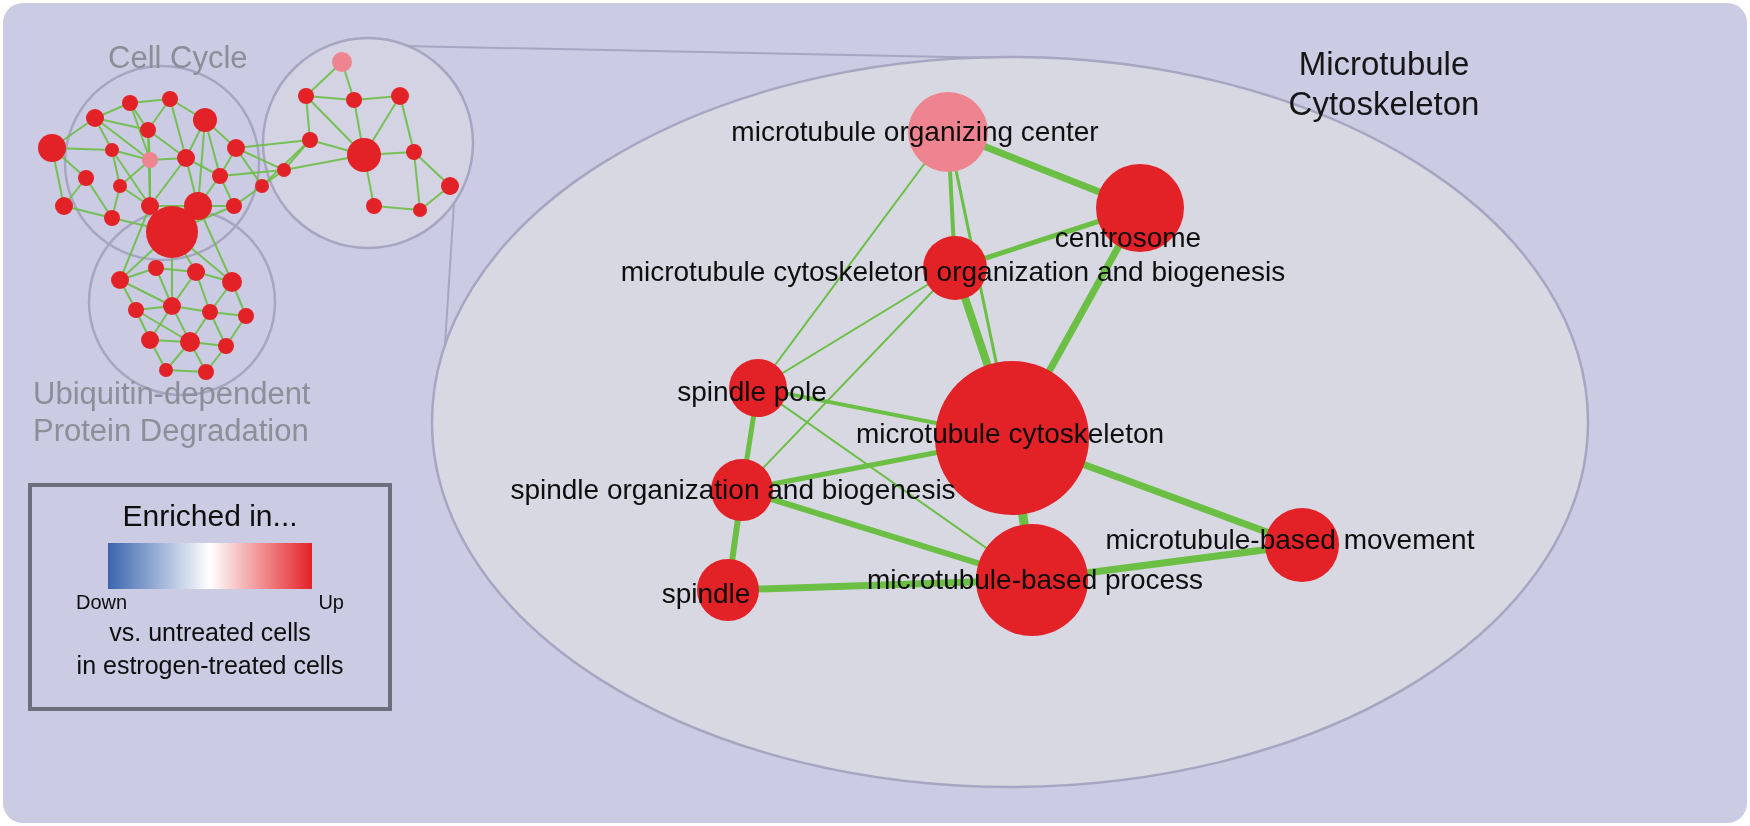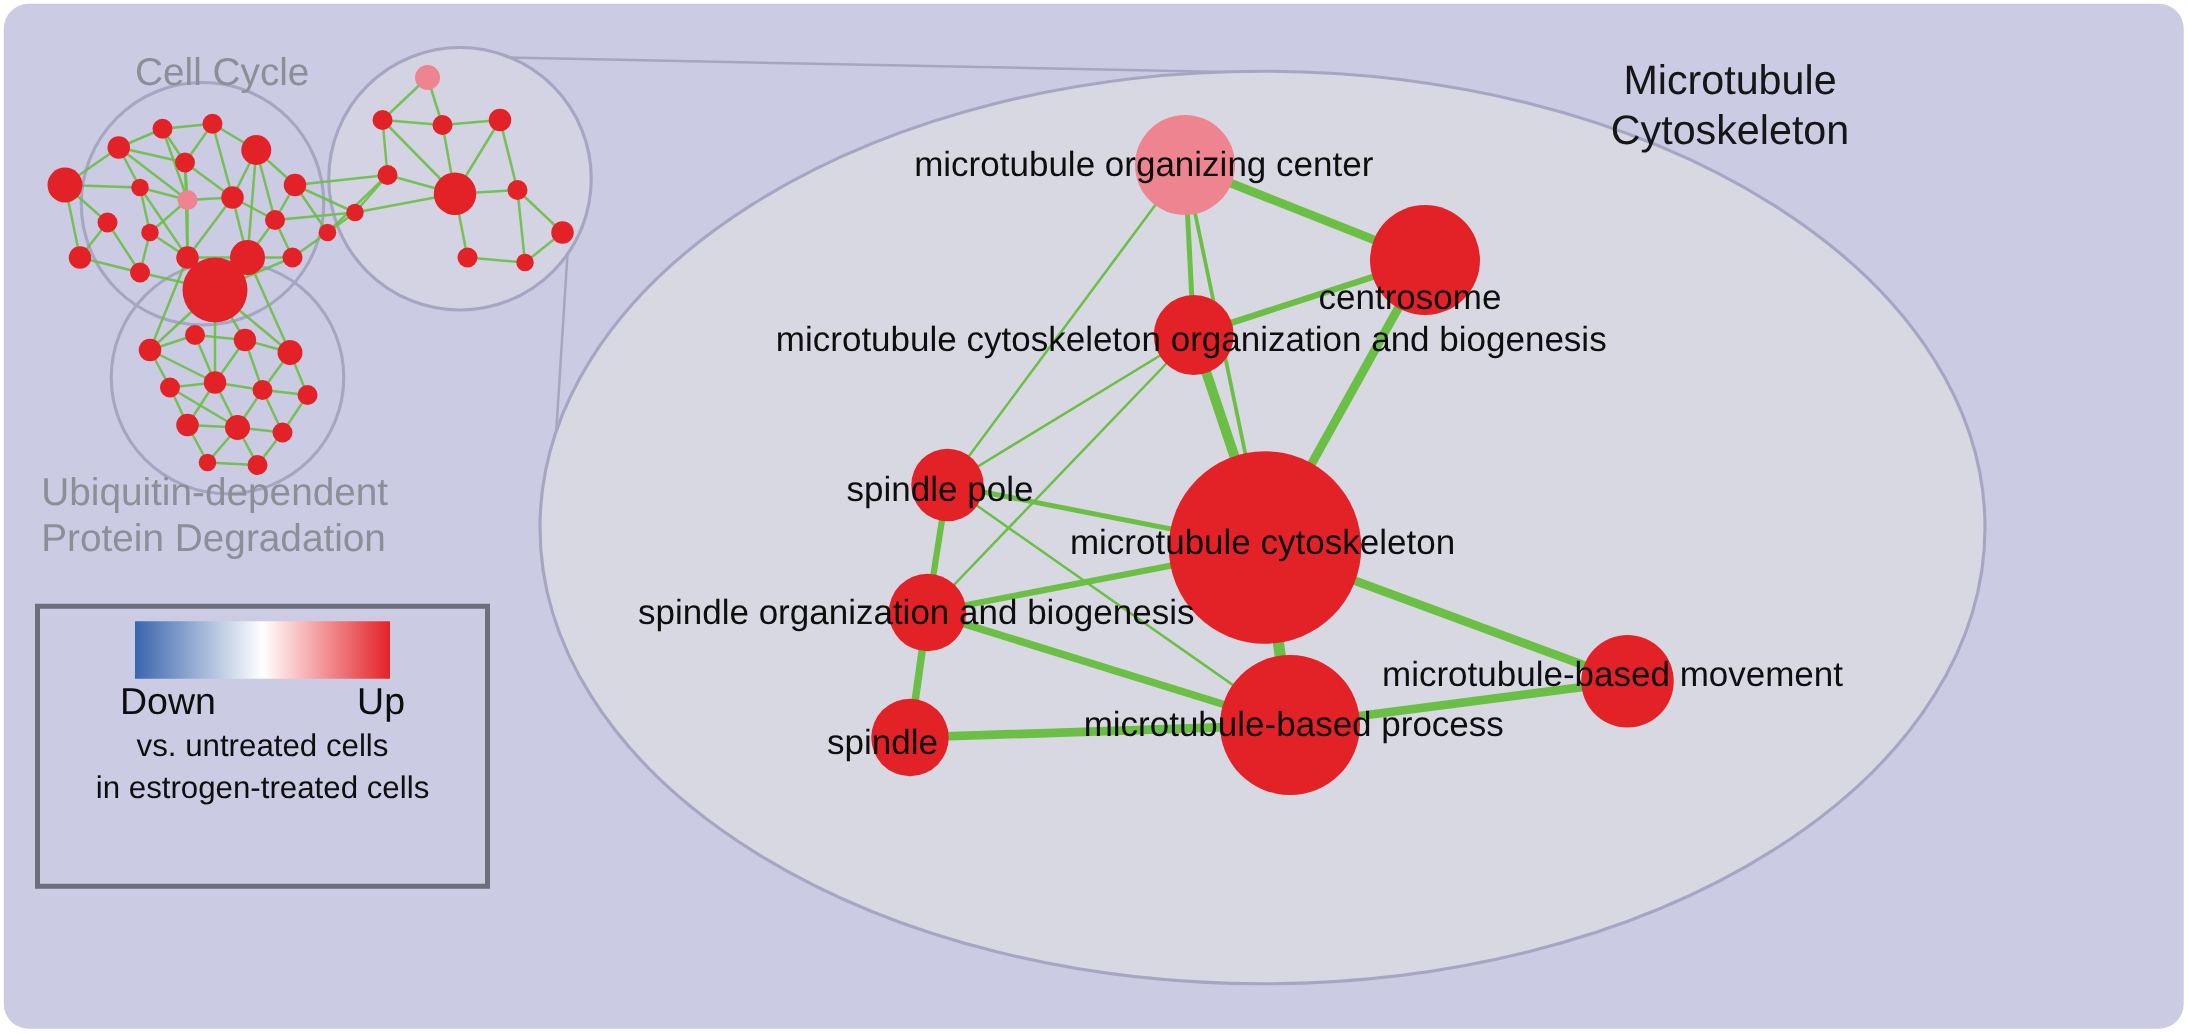--- a/index.html
+++ b/index.html
@@ -9,21 +9,21 @@
   .cluster-label { font-size:31px; fill:#8e8e99; }
   .zoom-title   { font-size:33px; fill:#161616; text-anchor:middle; }
   .node-label   { font-size:28px; fill:#0e0e0e; text-anchor:middle; }
 
   .legend {
     position:absolute; left:28px; top:483px; width:364px; height:228px;
     border:4px solid #6e6e7e; box-sizing:border-box; text-align:center; color:#0e0e0e;
   }
   .legend-title { font-size:30px; margin-top:12px; }
   .legend-bar   { width:204px; height:46px; margin:10px auto 0 auto; }
-  .legend-row   { display:flex; justify-content:space-between; padding:0 64px; font-size:30px; margin-top:2px; }
+  .legend-row   { display:flex; justify-content:space-between; padding:0 44px; font-size:20px; margin-top:2px; }
   .legend-sub   { font-size:25px; margin-top:4px; }
 </style>
 </head>
 <body>
 
 <div class="stage">
   <svg width="1750" height="826" viewBox="0 0 1750 826">
     <rect id="fig-bg" x="3" y="3" width="1744" height="820" rx="20" fill="#cbcbe3"></rect>
     <g id="cone-lines">
         <line x1="404" y1="46" x2="1000" y2="58" stroke="#a6a6c2" stroke-width="2"></line>
@@ -233,20 +233,21 @@
 
     <text class="cluster-label" x="108" y="68">Cell Cycle</text>
     <text class="cluster-label" x="33" y="404">Ubiquitin-dependent</text>
     <text class="cluster-label" x="33" y="441">Protein Degradation</text>
 
     <text class="zoom-title" x="1384" y="75">Microtubule</text>
     <text class="zoom-title" x="1384" y="115">Cytoskeleton</text>
   </svg>
 
   <div class="legend">
+    <div class="legend-title">Enriched in...</div>
     <div class="legend-bar" style="background: linear-gradient(90deg, rgb(58, 101, 174) 0%, rgb(255, 255, 255) 50%, rgb(227, 34, 40) 100%);"></div>
     <div class="legend-row">
       <span>Down</span>
       <span>Up</span>
     </div>
     <div class="legend-sub">vs. untreated cells</div>
     <div class="legend-sub">in estrogen-treated cells</div>
   </div>
 </div>
 

